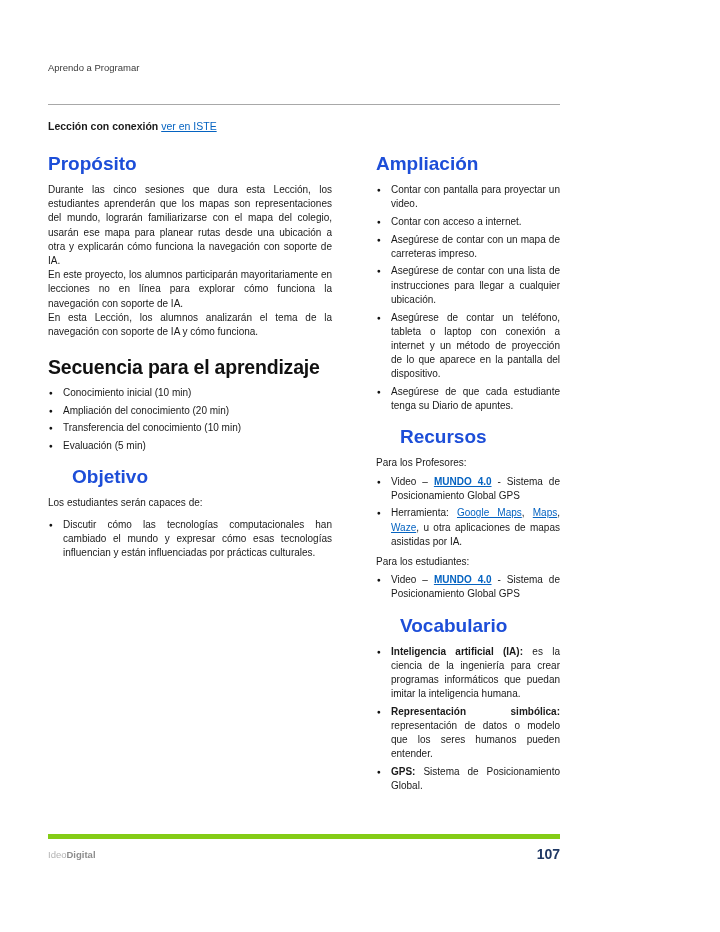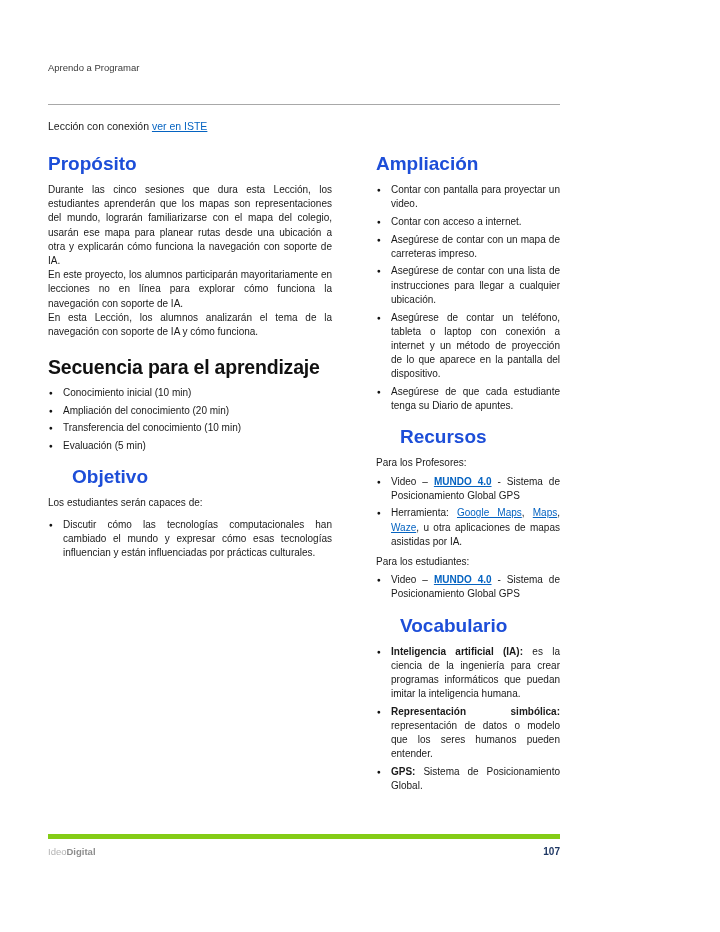--- a/index.html
+++ b/index.html
@@ -30,21 +30,21 @@
     margin-top:22px;
     font-size:26px;
     font-weight:bold;
     color:#1f80c4;
     letter-spacing:-0.2px;
   }
   .connection {
     margin-top:15px;
     font-size:10.5px;
   }
-  .connection .lbl { font-weight:normal; }
+  .connection .lbl { font-weight:bold; }
   .link {
     color:#0563c1;
     cursor:pointer;
   }
   .link.bold { font-weight:bold; }
   .columns {
     display:flex;
     gap:44px;
     margin-top:21px;
   }
@@ -105,21 +105,21 @@
     border-top:5px solid #84cc16;
     padding-top:7px;
     display:flex;
     justify-content:space-between;
     align-items:center;
   }
   .brand { font-size:9.5px; }
   .brand .light { color:#b3b3b3; }
   .brand .dark  { color:#8c8c8c; font-weight:bold; }
   .page-number {
-    font-size:10px;
+    font-size:14px;
     font-weight:bold;
     color:#1f3864;
   }
 </style>
 </head>
 <body>
 
 <div class="page">
 
   <div class="program-label">Aprendo a Programar</div>

